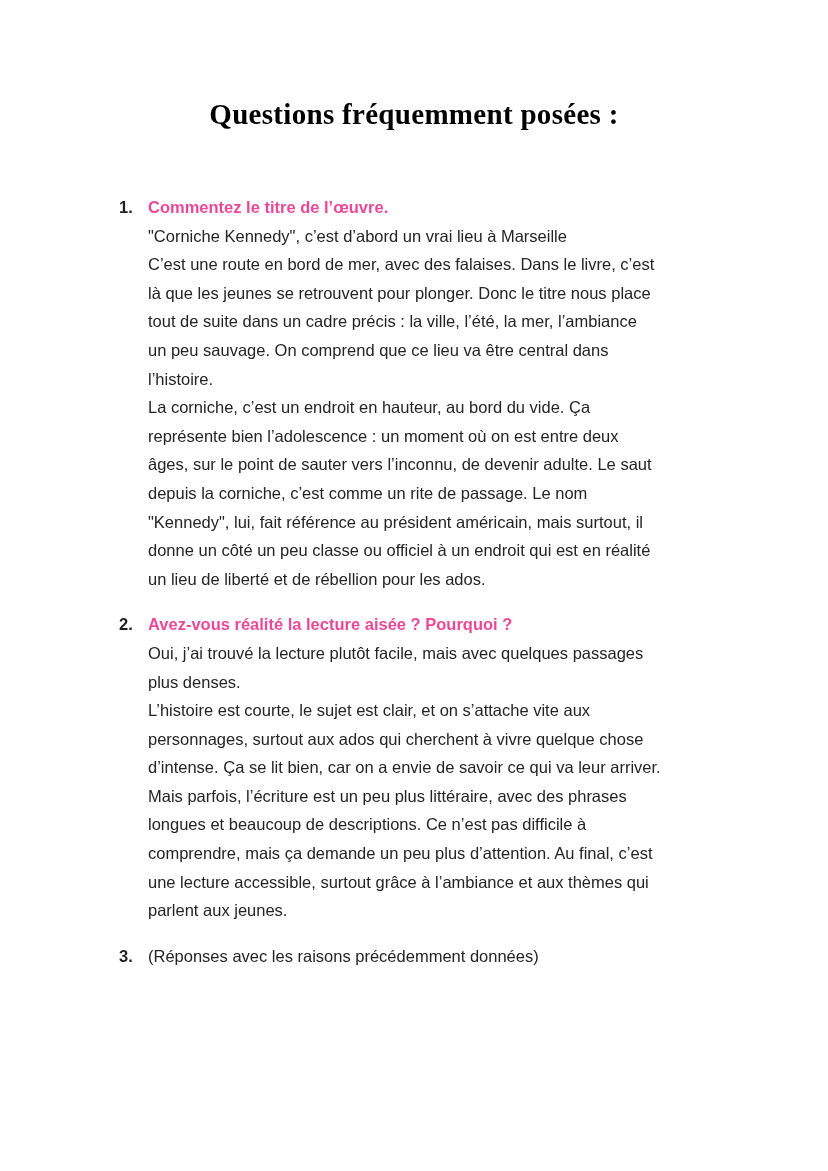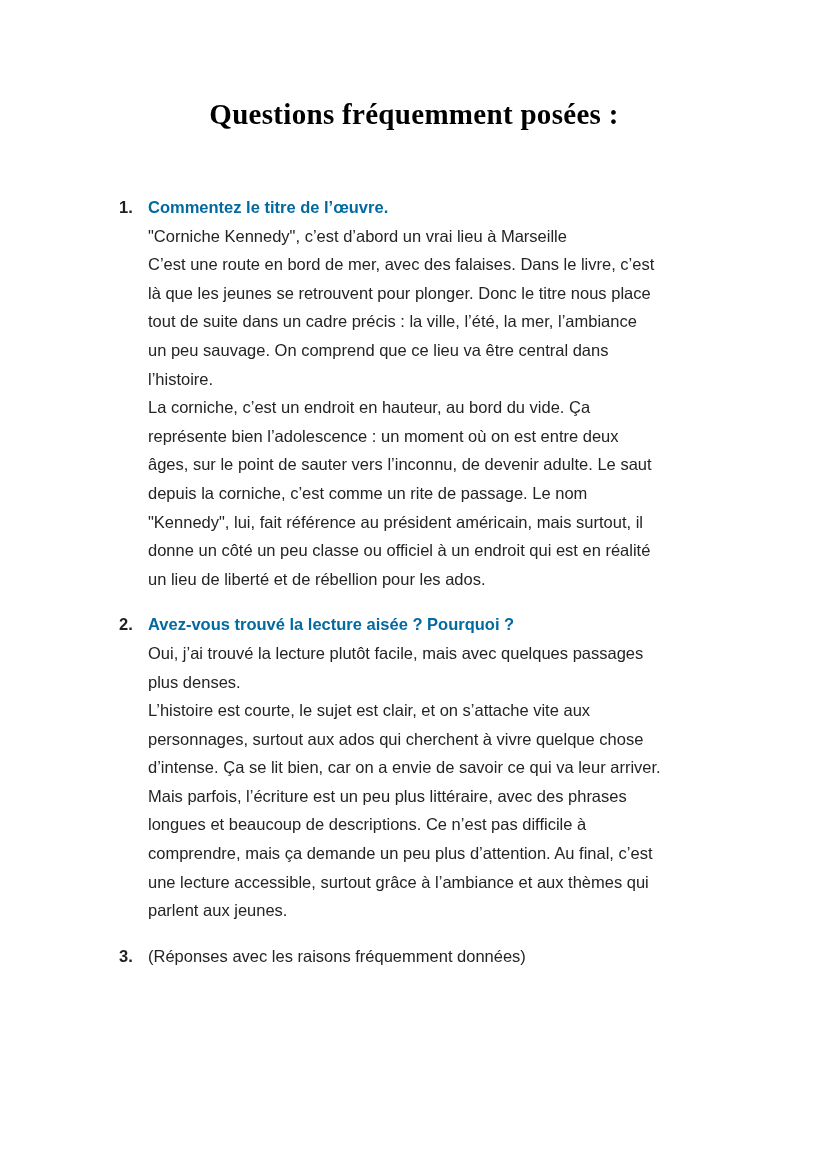--- a/index.html
+++ b/index.html
@@ -47,21 +47,21 @@
     font-weight: 700;
     color: #1f1f1f;
   }
   .faq-body {
     flex: 1 1 auto;
     min-width: 0;
   }
   .faq-question {
     margin: 0;
     font-weight: 700;
-    color: #0369a1;
+    color: #ec4899;
   }
   .faq-answer {
     margin: 0;
     white-space: pre-line;
     color: #242424;
   }
 </style>
 </head>
 <body>
 
@@ -85,34 +85,34 @@
 depuis la corniche, c’est comme un rite de passage. Le nom
 "Kennedy", lui, fait référence au président américain, mais surtout, il
 donne un côté un peu classe ou officiel à un endroit qui est en réalité
 un lieu de liberté et de rébellion pour les ados.</p>
     </div>
   </li>
 
   <li class="faq-item">
     <span class="faq-num">2.</span>
     <div class="faq-body">
-      <p class="faq-question">Avez-vous trouvé la lecture aisée ? Pourquoi ?</p>
+      <p class="faq-question">Avez-vous réalité la lecture aisée ? Pourquoi ?</p>
       <p class="faq-answer">Oui, j’ai trouvé la lecture plutôt facile, mais avec quelques passages
 plus denses.
 L’histoire est courte, le sujet est clair, et on s’attache vite aux
 personnages, surtout aux ados qui cherchent à vivre quelque chose
 d’intense. Ça se lit bien, car on a envie de savoir ce qui va leur arriver.
 Mais parfois, l’écriture est un peu plus littéraire, avec des phrases
 longues et beaucoup de descriptions. Ce n’est pas difficile à
 comprendre, mais ça demande un peu plus d’attention. Au final, c’est
 une lecture accessible, surtout grâce à l’ambiance et aux thèmes qui
 parlent aux jeunes.</p>
     </div>
   </li>
 
   <li class="faq-item">
     <span class="faq-num">3.</span>
     <div class="faq-body">
-      <p class="faq-answer">(Réponses avec les raisons fréquemment données)</p>
+      <p class="faq-answer">(Réponses avec les raisons précédemment données)</p>
     </div>
   </li>
 </ol>
 </div>
 
 </body></html>

